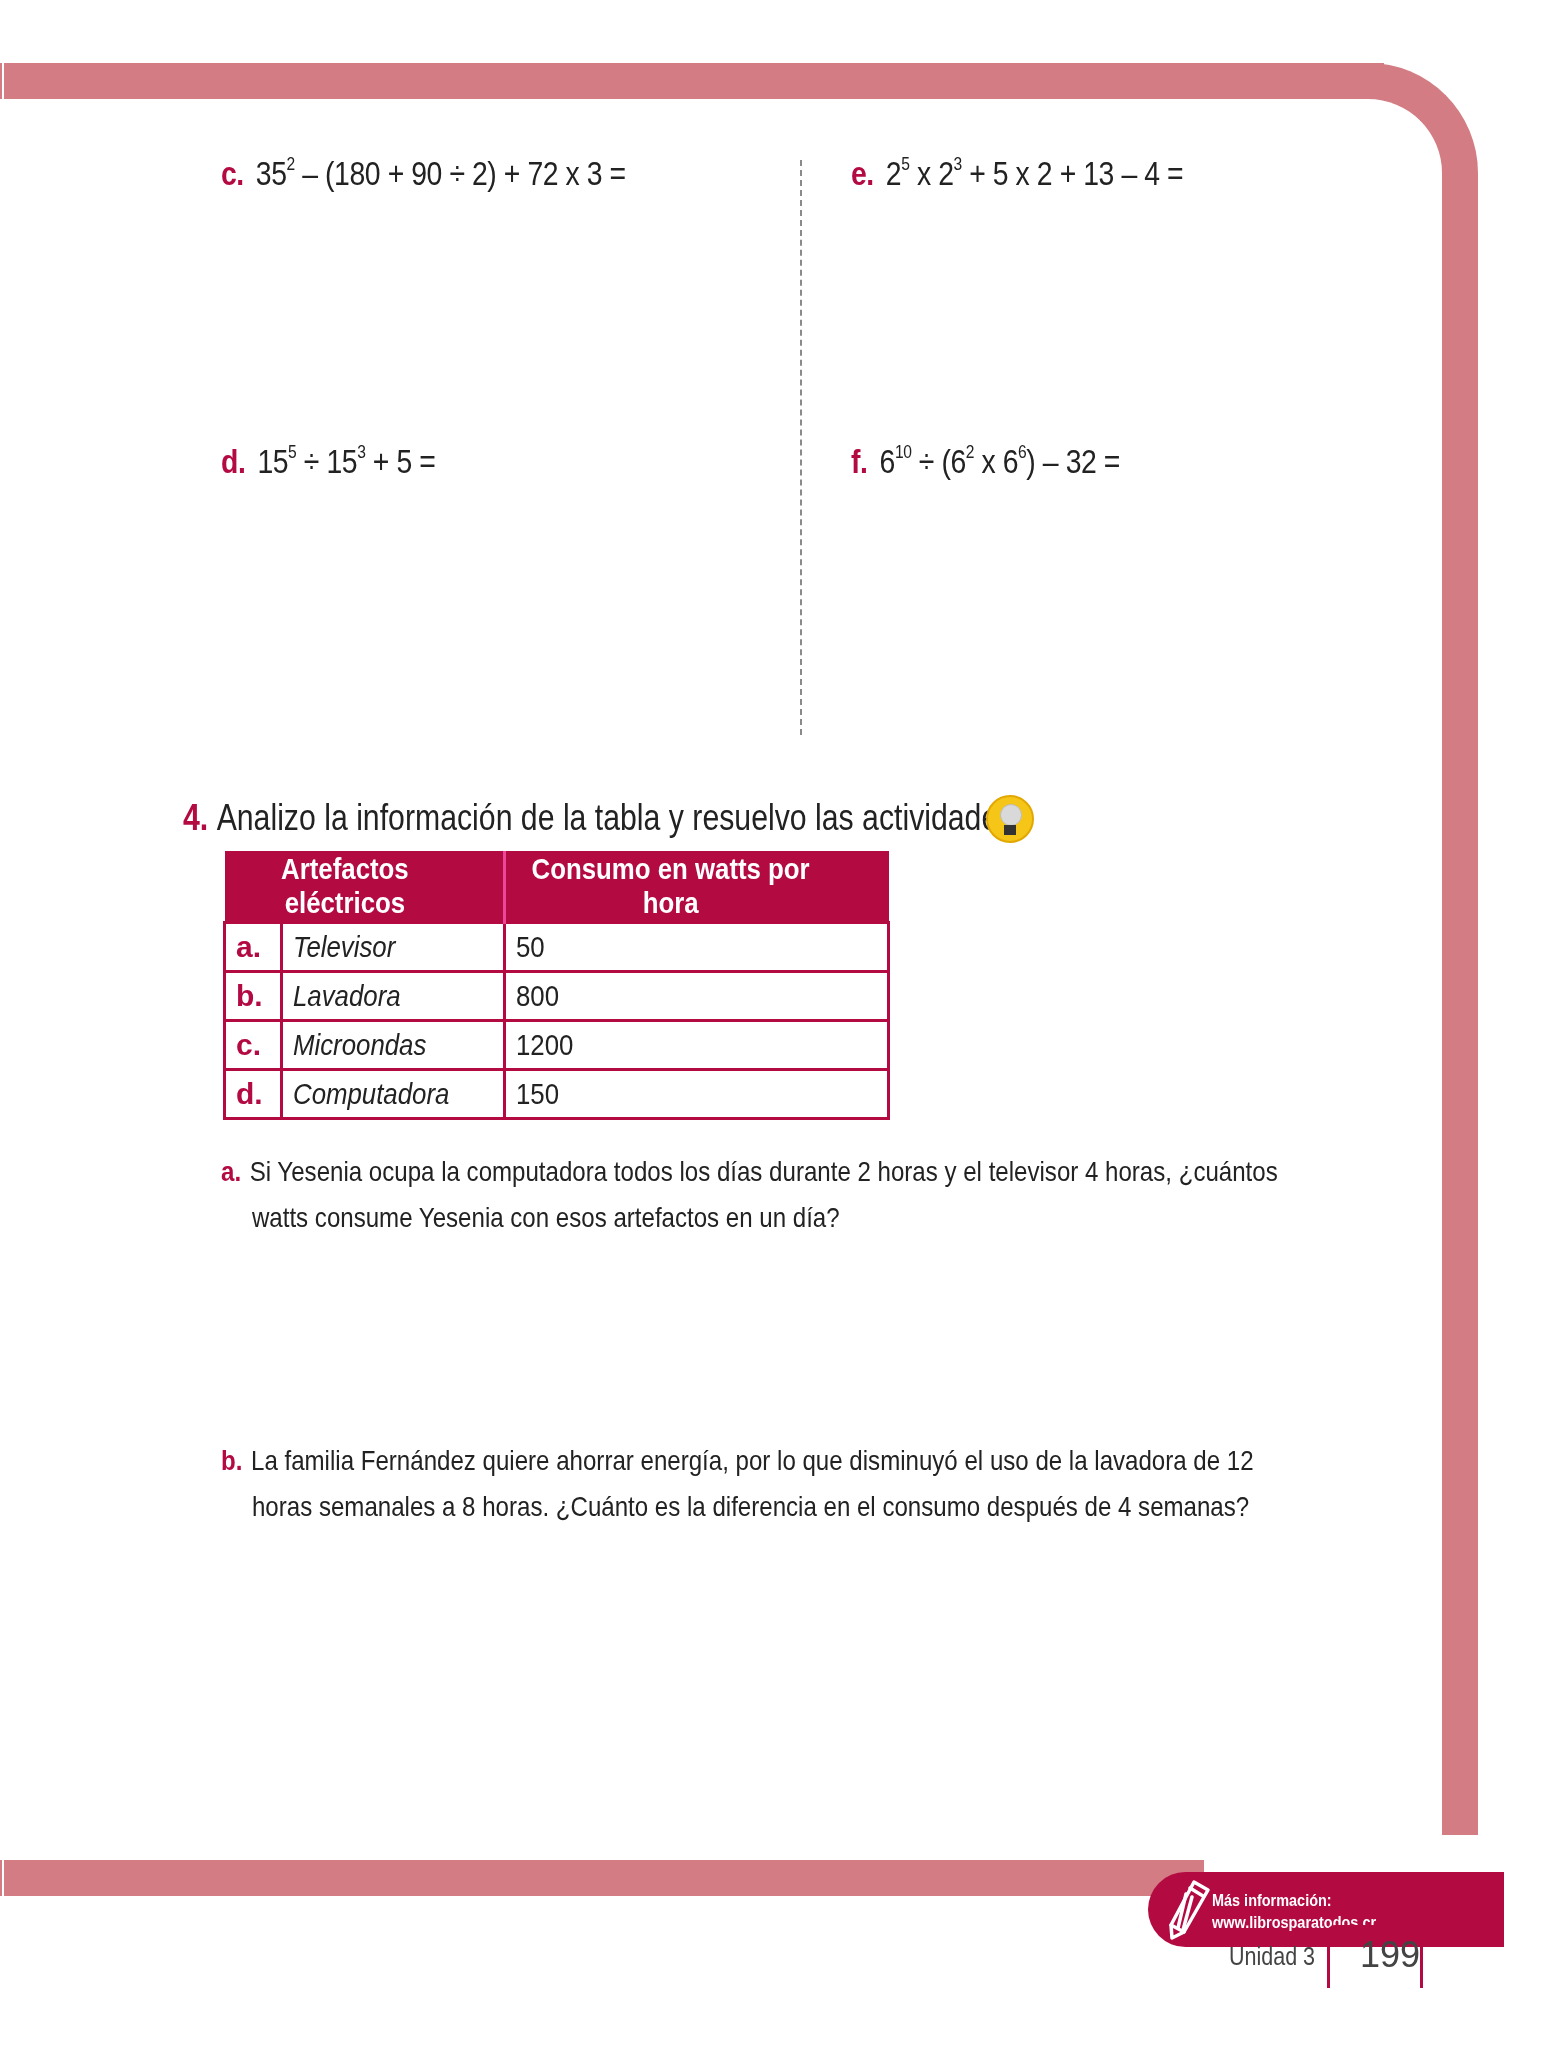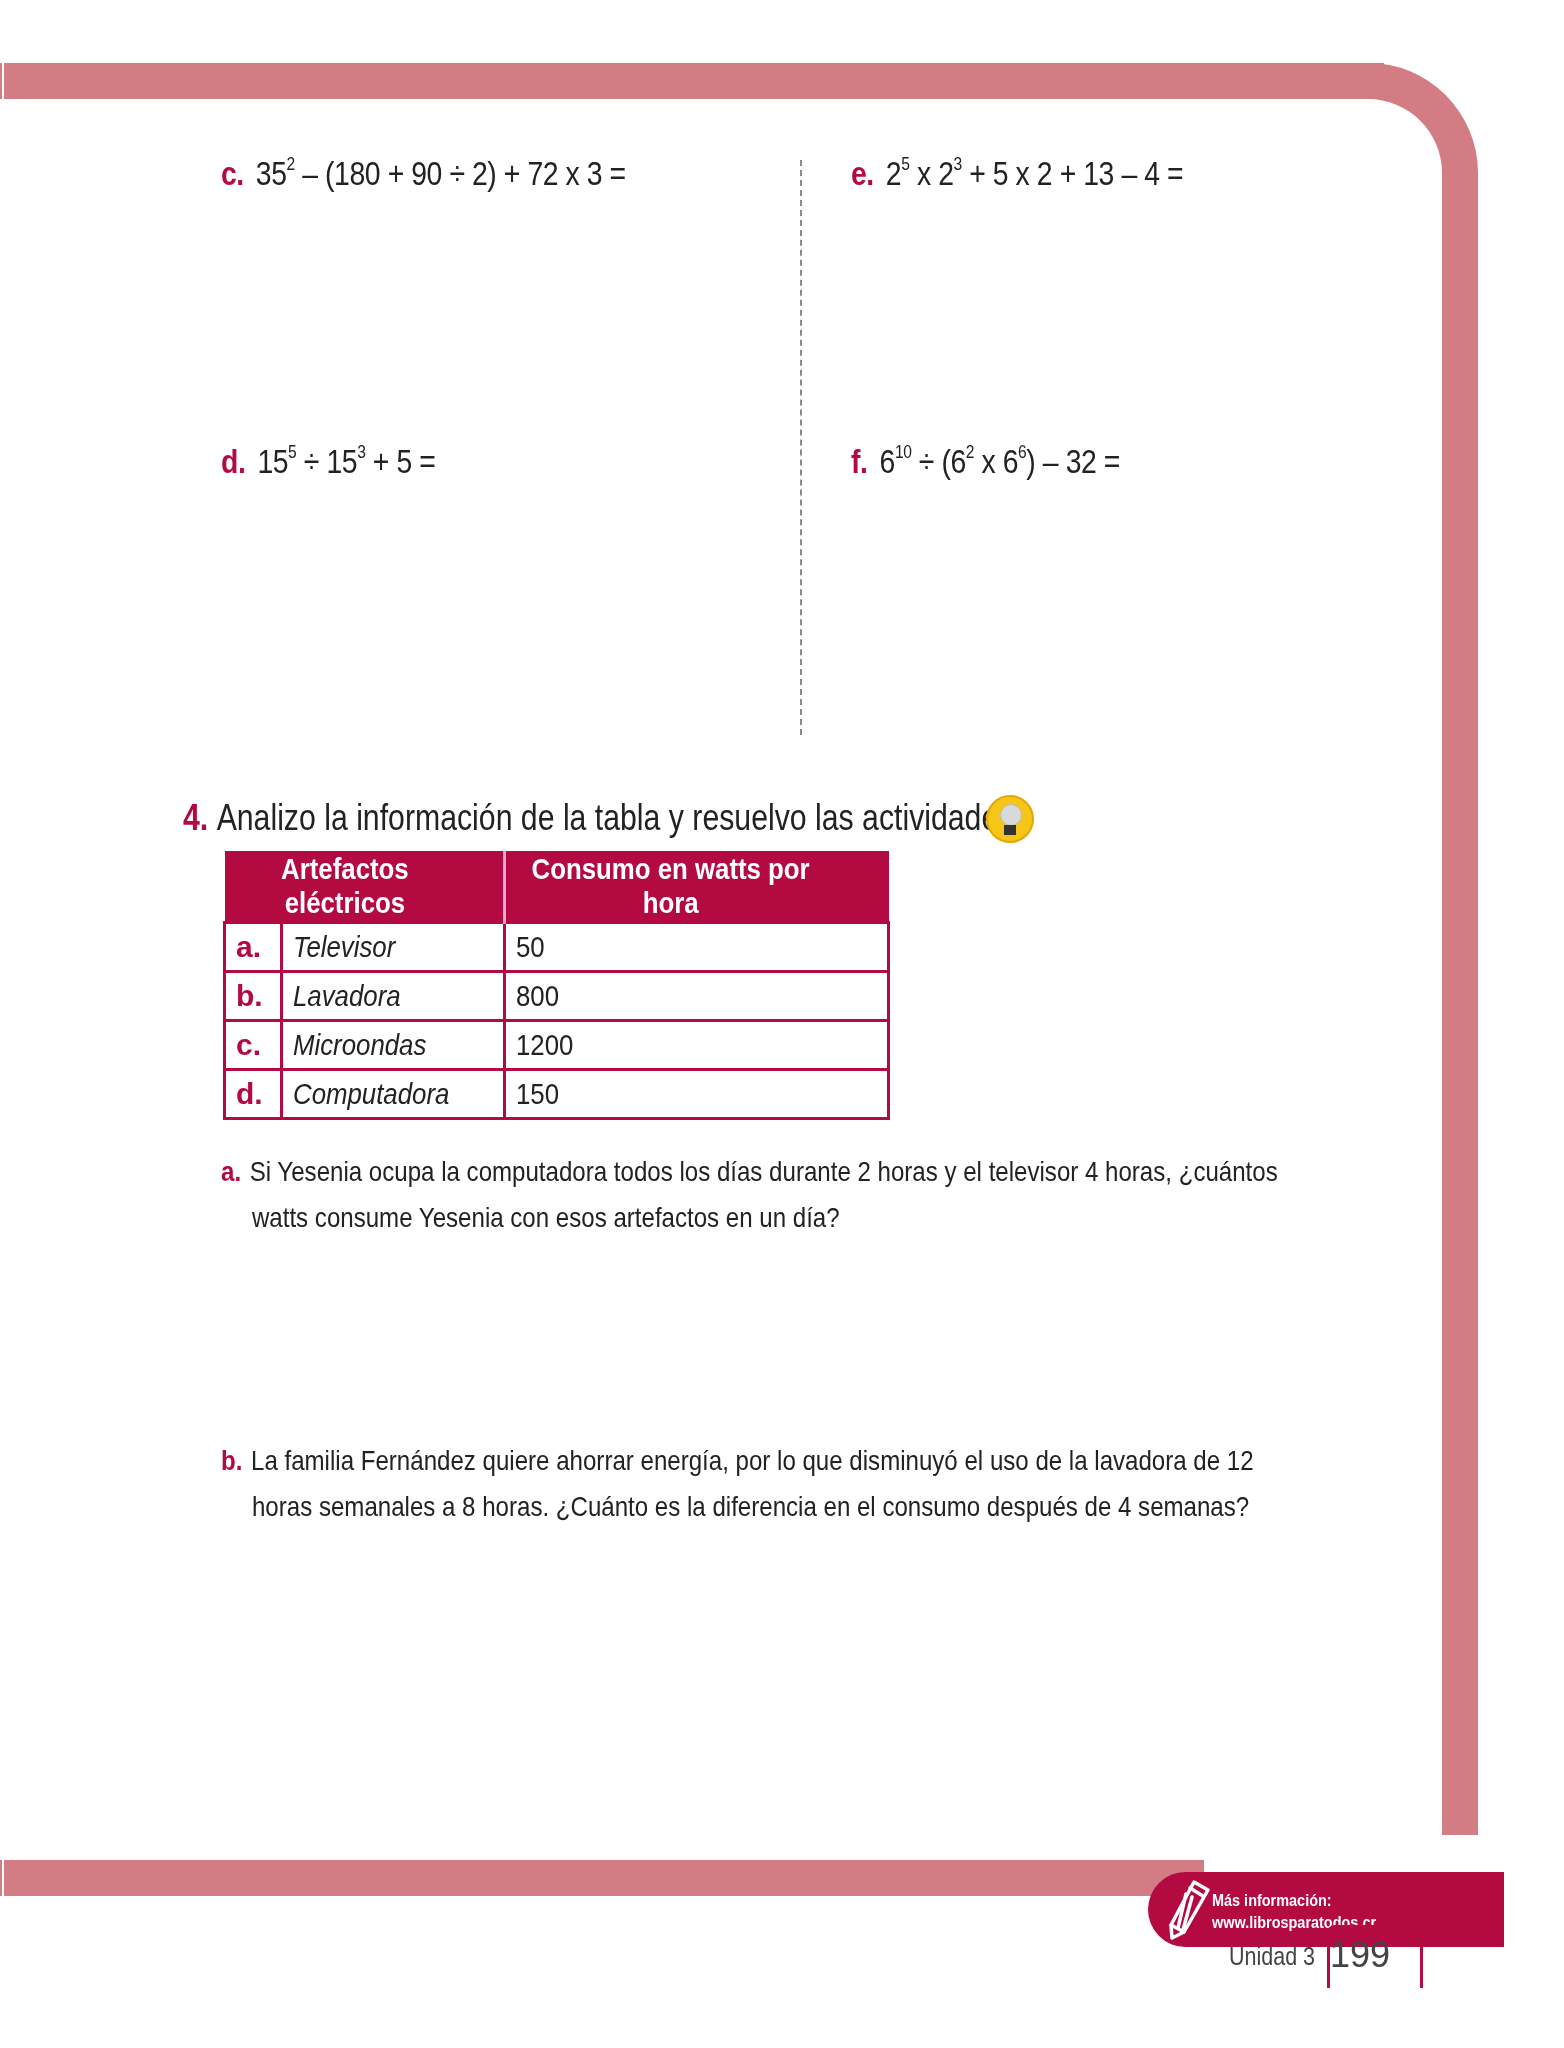--- a/index.html
+++ b/index.html
@@ -58,21 +58,21 @@
     }
     .bulb .base {
       position: absolute; left: 16px; top: 28px; width: 12px; height: 10px; background: #333;
     }
     table.appliances {
       position: absolute; left: 223px; top: 851px; width: 667px;
       border-collapse: collapse; font-size: 30px;
     }
     table.appliances th {
       background: #b30a42; color: #ffffff; font-weight: bold; height: 64px;
-      font-size: 30px; text-align: center; border-right: 3px solid #f9a8d4;
+      font-size: 30px; text-align: center; border-right: 3px solid #ec4899;
     }
     table.appliances th:last-child { border-right: none; }
     table.appliances td {
       border: 3px solid #b30a42; height: 46px; padding: 0 10px; white-space: nowrap;
     }
     table.appliances td.row-letter { color: #b30a42; font-weight: bold; width: 34px; }
     table.appliances td.appliance { width: 200px; font-style: italic; }
     .cell-text { display: inline-block; transform: scaleX(0.86); transform-origin: left center; }
     .sub-q {
       position: absolute; left: 221px; width: 1190px; font-size: 28px; line-height: 46px;
@@ -92,21 +92,21 @@
     }
     .unit-label {
       position: absolute; left: 1229px; top: 1942px; font-size: 25px; color: #444;
       transform: scaleX(0.86); transform-origin: left top;
     }
     .page-box {
       position: absolute; left: 1327px; top: 1925px; width: 90px; height: 60px;
       border: 3px solid #b30a42; border-bottom: none; border-radius: 8px 8px 0 0;
     }
     .page-num {
-      position: absolute; left: 0; right: 0; top: 6px; text-align: left; font-size: 36px;
+      position: absolute; left: 0; right: 0; top: 6px; text-align: right; font-size: 36px;
       color: #444;
     }
   </style>
 </head>
 <body>
 
 <div class="frame-left-tick"></div>
 <div class="frame-top"></div>
 <div class="frame-corner"></div>
 <div class="frame-right"></div>

